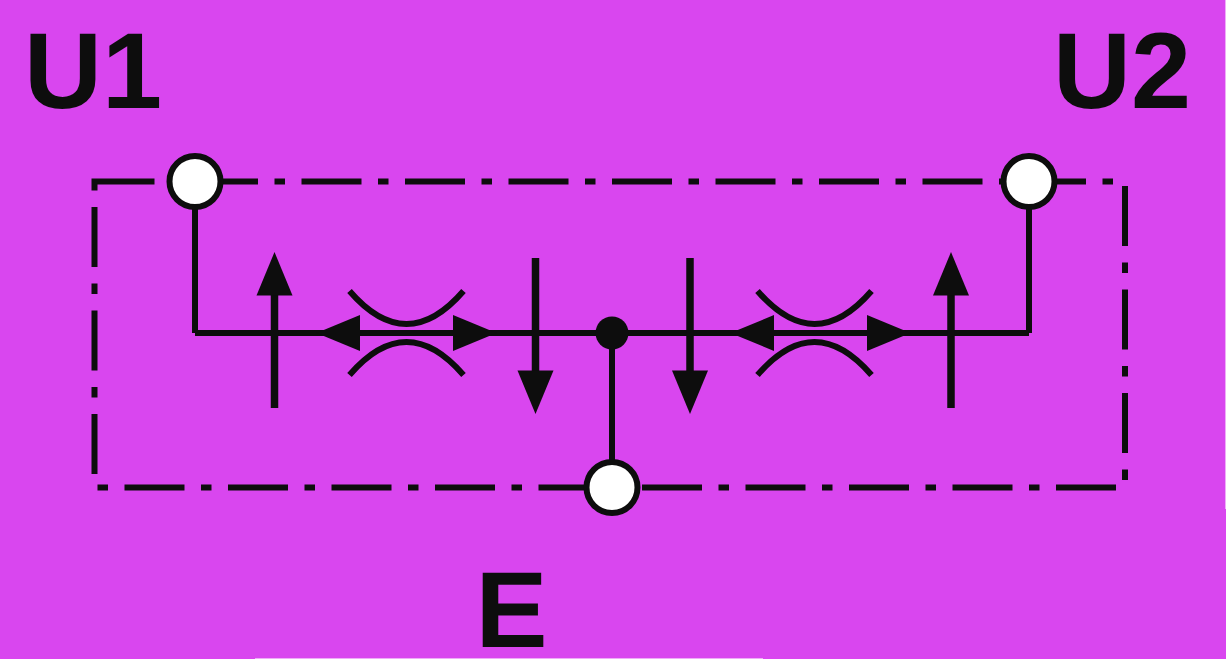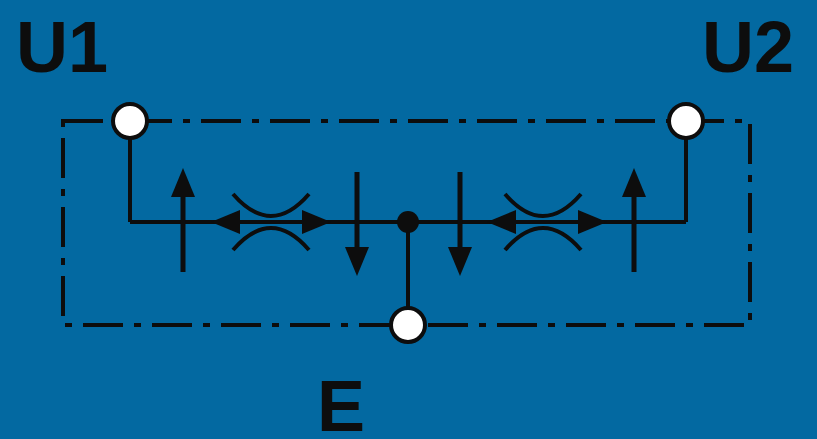--- a/index.html
+++ b/index.html
@@ -4,21 +4,21 @@
 <style>
   html, body {
     margin: 0;
     padding: 0;
     background: #ffffff;
   }
   .canvas {
     position: relative;
     width: 817px;
     height: 439px;
-    background: #0369a1;
+    background: #d946ef;
     overflow: hidden;
     font-family: "Liberation Sans", sans-serif;
   }
   svg {
     position: absolute;
     top: 0;
     left: 0;
     display: block;
   }
   .port-label {

